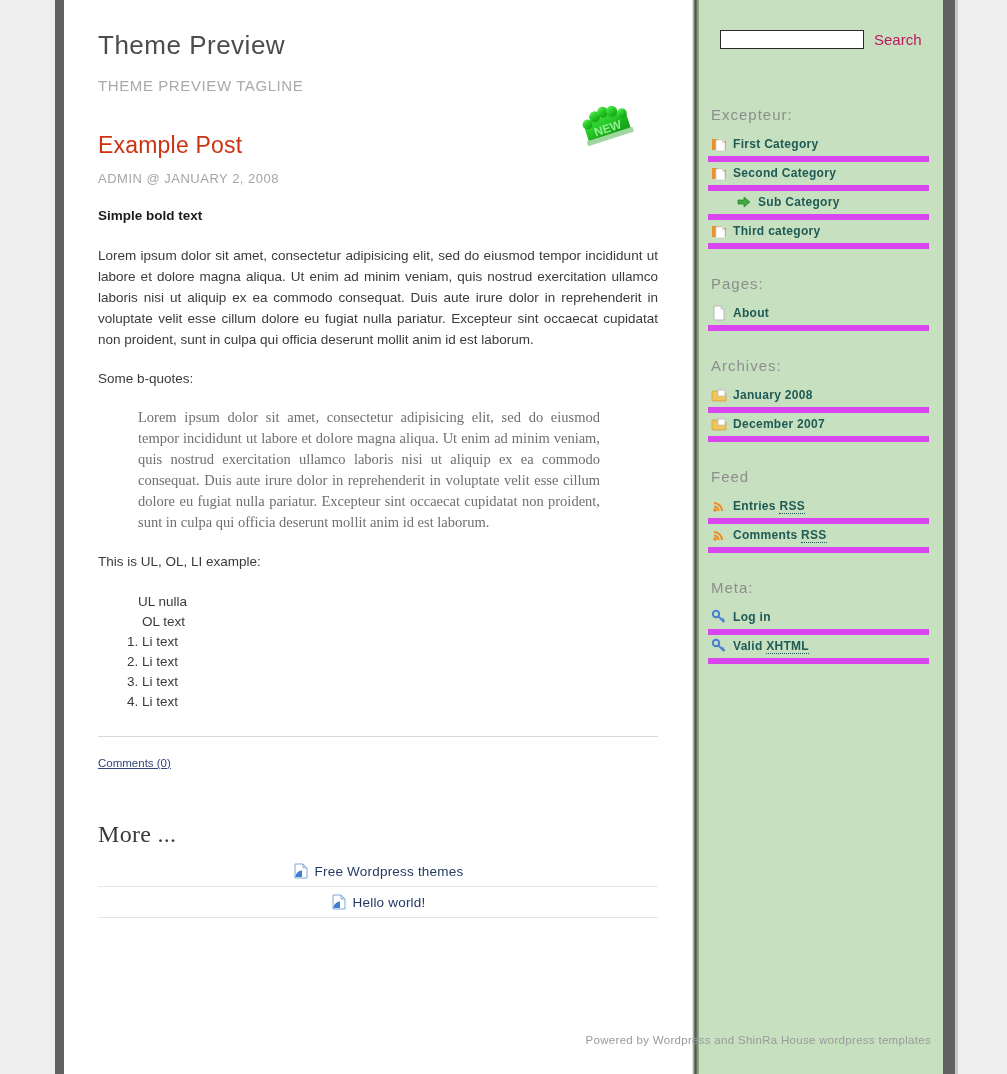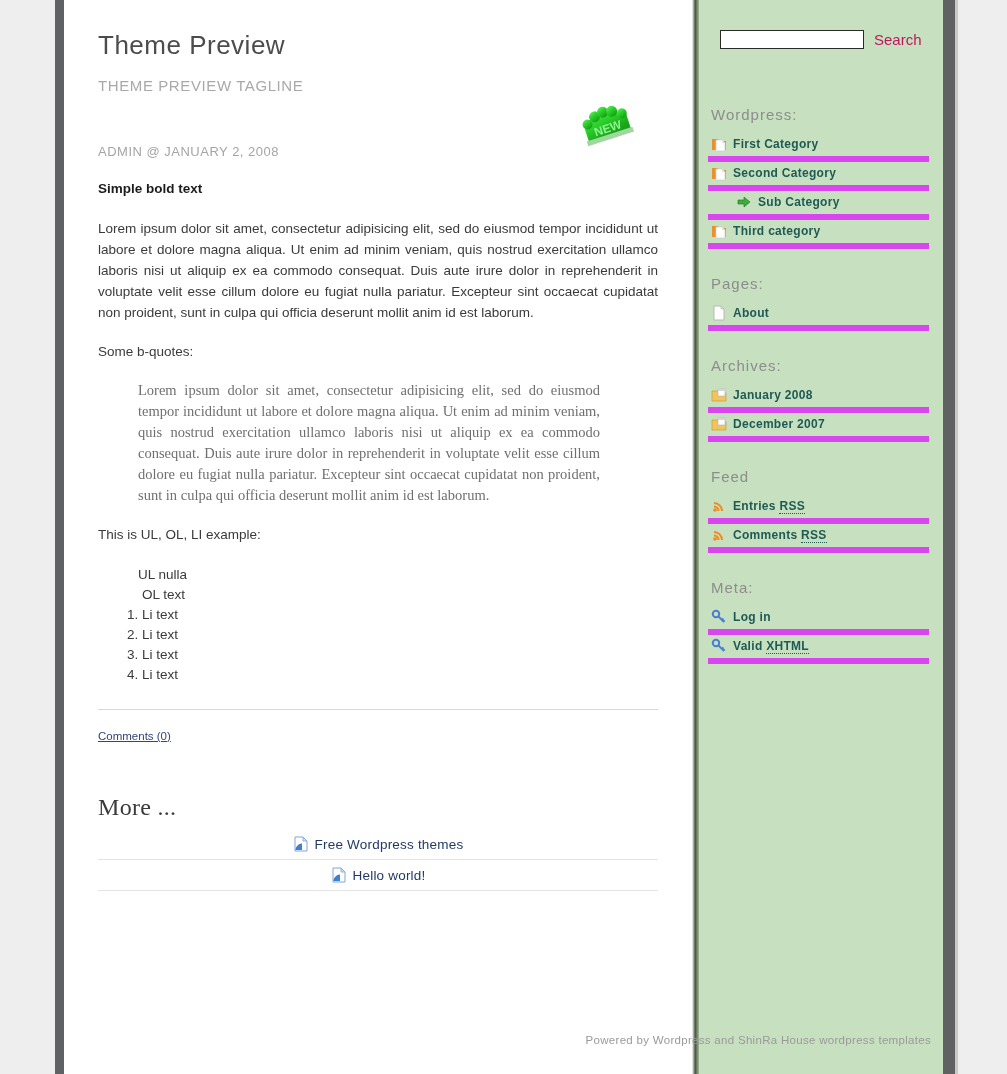--- a/index.html
+++ b/index.html
@@ -232,20 +232,21 @@
             <circle cx="23" cy="13" r="5.5" fill="url(#gNew)"></circle>
             <circle cx="32" cy="11" r="5.5" fill="url(#gNew)"></circle>
             <circle cx="41" cy="13" r="5.5" fill="url(#gNew)"></circle>
             <circle cx="50" cy="18" r="5" fill="url(#gNew)"></circle>
             <rect x="8" y="34" width="48" height="5" fill="#9fd79f"></rect>
             <text x="32" y="32" font-family="'Liberation Sans',sans-serif" font-size="12" font-weight="bold" fill="#8ef28e" text-anchor="middle">NEW</text>
           </g>
         </svg>
       </div>
 
+      <h2 class="post-title">Example Post</h2>
       <div class="post-meta">ADMIN @ JANUARY 2, 2008</div>
       <p class="post-bold">Simple bold text</p>
       <p class="post-body post-lead">Lorem ipsum dolor sit amet, consectetur adipisicing elit, sed do eiusmod tempor incididunt ut labore et dolore magna aliqua. Ut enim ad minim veniam, quis nostrud exercitation ullamco laboris nisi ut aliquip ex ea commodo consequat. Duis aute irure dolor in reprehenderit in voluptate velit esse cillum dolore eu fugiat nulla pariatur. Excepteur sint occaecat cupidatat non proident, sunt in culpa qui officia deserunt mollit anim id est laborum.</p>
       <p class="post-body">Some b-quotes:</p>
       <blockquote class="bq">Lorem ipsum dolor sit amet, consectetur adipisicing elit, sed do eiusmod tempor incididunt ut labore et dolore magna aliqua. Ut enim ad minim veniam, quis nostrud exercitation ullamco laboris nisi ut aliquip ex ea commodo consequat. Duis aute irure dolor in reprehenderit in voluptate velit esse cillum dolore eu fugiat nulla pariatur. Excepteur sint occaecat cupidatat non proident, sunt in culpa qui officia deserunt mollit anim id est laborum.</blockquote>
       <p class="post-body">This is UL, OL, LI example:</p>
 
       <div class="list-wrap">
         <ul class="plain">
           <li>UL nulla</li>
@@ -298,21 +299,21 @@
   <div class="col-divider"></div>
 
   <div id="sidebar">
 
     <div class="search-row">
       <input class="search-input" type="text" placeholder="" style="">
       <span class="search-label">Search</span>
     </div>
 
     <div class="widget widget-first">
-      <h3 class="widget-title">Wordpress:</h3>
+      <h3 class="widget-title">Excepteur:</h3>
       <ul class="widget-list">
         <li>
           <span class="w-icon">
             <svg width="16" height="16" viewBox="0 0 16 16">
               <path d="M1 3h6l1.5 2H15v9H1z" fill="#e8922f"></path>
               <path d="M5 4h6l3 3v8H5z" fill="#ffffff" stroke="#cfcfcf" stroke-width=".8"></path>
               <path d="M11 4v3h3z" fill="#e2e2e2"></path>
             </svg>
           </span>
           <a href="#">First Category</a>

